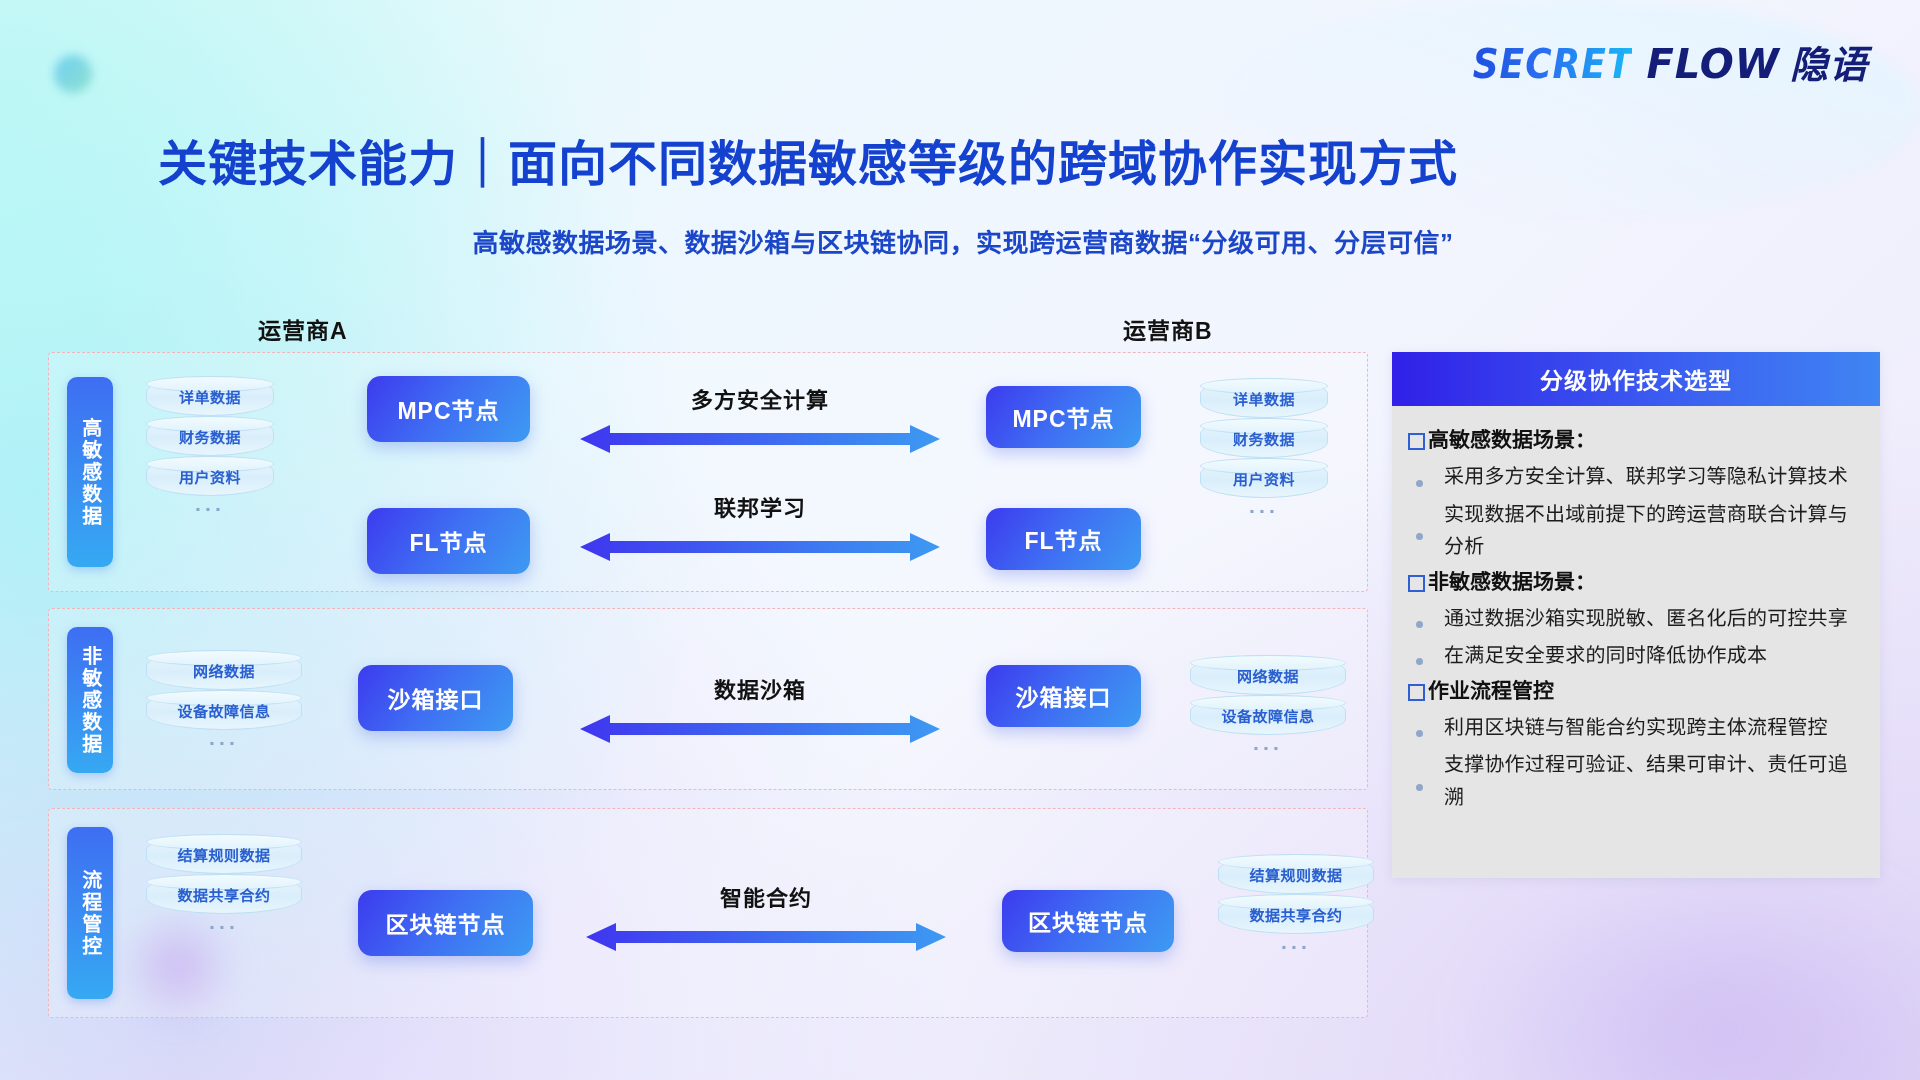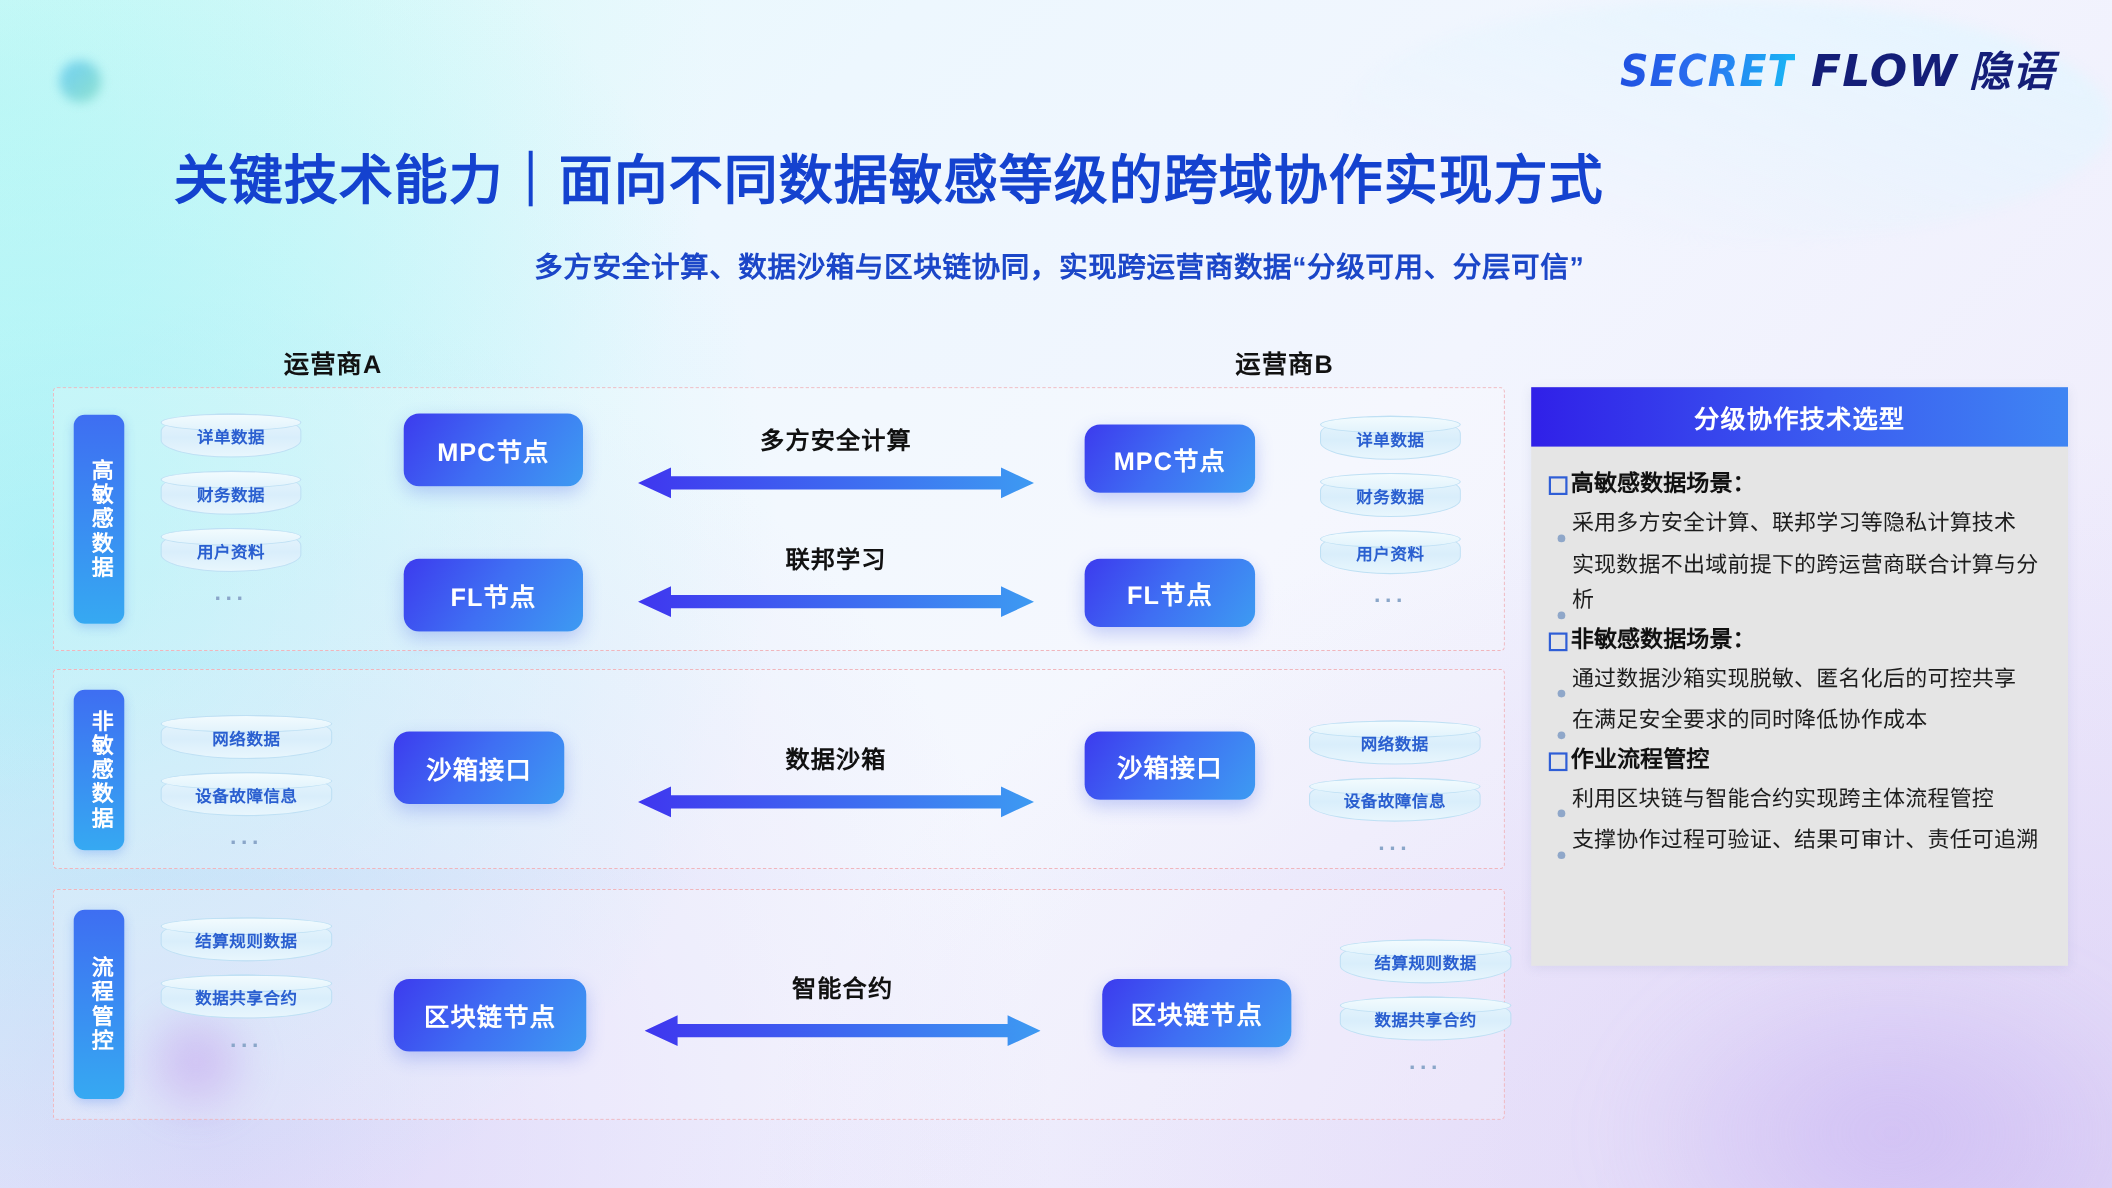--- a/index.html
+++ b/index.html
@@ -140,21 +140,21 @@
   }
   .band.b1 .band-tag { top: 24px; height: 190px; }
   .band.b2 .band-tag { top: 18px; height: 146px; }
   .band.b3 .band-tag { top: 18px; height: 172px; }
 
   
   .stores {
     position: absolute;
     display: flex;
     flex-direction: column;
-    gap: 12px;
+    gap: 0;
     align-items: center;
   }
   .cyl {
     position: relative;
     width: 128px;
     height: 40px;
     border: 1px solid #bfe0f4;
     border-radius: 50% / 16px;
     background: linear-gradient(180deg, #e9f6fd 0%, #d9eefb 55%, #e8f6fd 100%);
     display: flex;
@@ -255,22 +255,22 @@
   }
   .sq {
     display: inline-block;
     width: 13px; height: 13px;
     border: 2.4px solid #2f5ed6;
     flex: 0 0 auto;
     margin-top: 7px;
   }
   .bullet {
     display: flex;
-    align-items: flex-end;
-    gap: 6px;
+    align-items: center;
+    gap: 21px;
     font-size: 20px;
     color: #1c1c1c;
     line-height: 1.62;
     margin: 0 0 5px 8px;
     letter-spacing: .2px;
     font-family: Liberation Serif, serif;
   }
   .dot {
     width: 7px; height: 7px;
     border-radius: 50%;
@@ -289,21 +289,21 @@
   <div class="blob blob-bottomleft"></div>
   <div class="blob blob-bottomright"></div>
 
   <div class="brand">
     <span class="secret">SECRET</span>
     <span class="flow">FLOW</span>
     <span class="cn">隐语</span>
   </div>
 
   <div class="page-title">关键技术能力｜面向不同数据敏感等级的跨域协作实现方式</div>
-  <div class="page-subtitle">多方安全计算、数据沙箱与区块链协同，实现跨运营商数据“分级可用、分层可信”</div>
+  <div class="page-subtitle">高敏感数据场景、数据沙箱与区块链协同，实现跨运营商数据“分级可用、分层可信”</div>
 
   <div class="col-label a">运营商A</div>
   <div class="col-label b">运营商B</div>
 
   <div class="band b1">
     <div class="band-tag">高敏感数据</div>
   </div>
   <div class="stores" style="left:146px; top:376px;">
     <div class="cyl">
         <span>详单数据</span>

